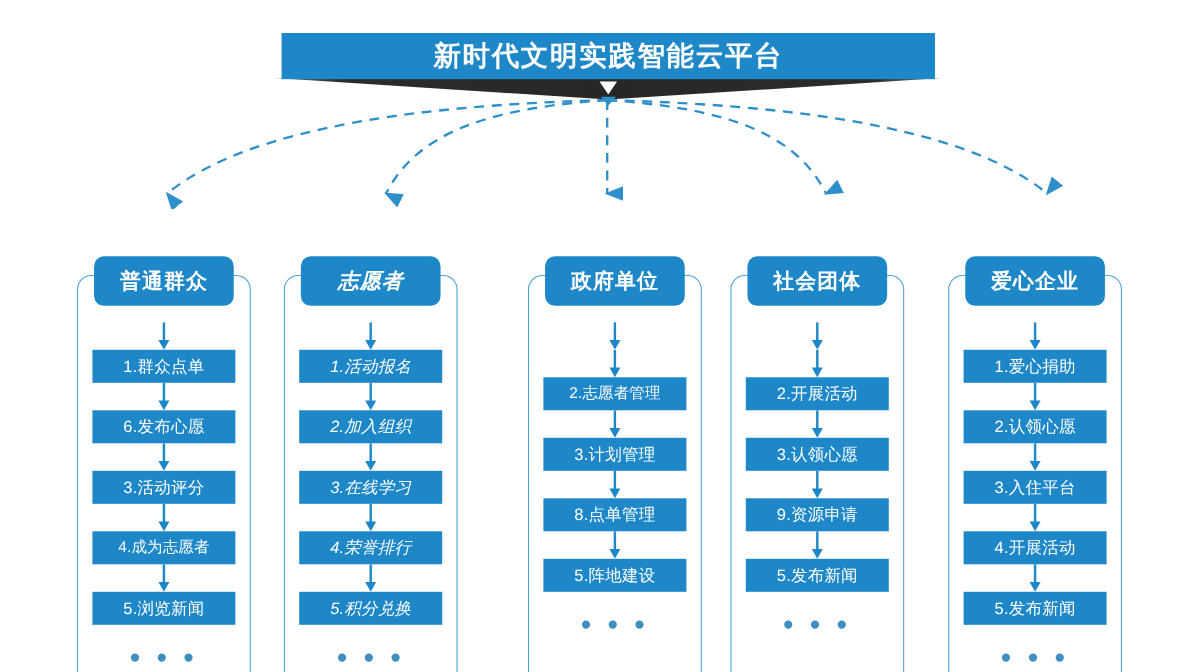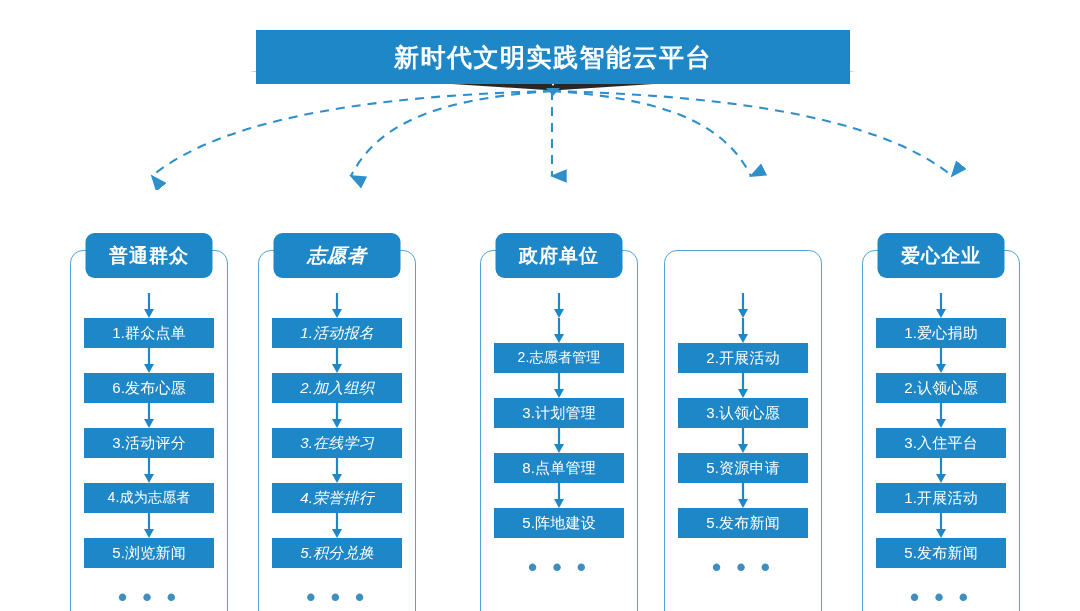--- a/index.html
+++ b/index.html
@@ -27,21 +27,21 @@
     height: 190px;
     pointer-events: none;
   }
   #banner-svg { display: block; }
 
   #title-bar {
     position: absolute;
     left: 256px;
     top: 30px;
     width: 594px;
-    height: 54px;
+    height: 42px;
     background: #1e87c8;
     display: flex;
     align-items: center;
     justify-content: center;
   }
   #title-text {
     color: #ffffff;
     font-size: 25px;
     font-weight: bold;
     letter-spacing: 1.5px;
@@ -262,40 +262,41 @@
         <svg class="arrow-down" viewBox="0 0 14 25">
             <line x1="7" y1="0" x2="7" y2="17" stroke="#1e87c8" stroke-width="2.2"></line>
             <path d="M2,16 L12,16 L7,25 Z" fill="#1e87c8"></path>
           </svg>
         <div class="item">5.阵地建设</div>
         <div class="ellipsis">• • •</div>
       </div>
     </div>
 
     <div class="column" style="left:664px;">
+      <div class="col-head">社会团体</div>
       <div class="col-body">
         <svg class="arrow-down" viewBox="0 0 14 25">
             <line x1="7" y1="0" x2="7" y2="17" stroke="#1e87c8" stroke-width="2.2"></line>
             <path d="M2,16 L12,16 L7,25 Z" fill="#1e87c8"></path>
           </svg>
         <svg class="arrow-down" viewBox="0 0 14 25">
             <line x1="7" y1="0" x2="7" y2="17" stroke="#1e87c8" stroke-width="2.2"></line>
             <path d="M2,16 L12,16 L7,25 Z" fill="#1e87c8"></path>
           </svg>
         <div class="item">2.开展活动</div>
         <svg class="arrow-down" viewBox="0 0 14 25">
             <line x1="7" y1="0" x2="7" y2="17" stroke="#1e87c8" stroke-width="2.2"></line>
             <path d="M2,16 L12,16 L7,25 Z" fill="#1e87c8"></path>
           </svg>
         <div class="item">3.认领心愿</div>
         <svg class="arrow-down" viewBox="0 0 14 25">
             <line x1="7" y1="0" x2="7" y2="17" stroke="#1e87c8" stroke-width="2.2"></line>
             <path d="M2,16 L12,16 L7,25 Z" fill="#1e87c8"></path>
           </svg>
-        <div class="item">5.资源申请</div>
+        <div class="item">9.资源申请</div>
         <svg class="arrow-down" viewBox="0 0 14 25">
             <line x1="7" y1="0" x2="7" y2="17" stroke="#1e87c8" stroke-width="2.2"></line>
             <path d="M2,16 L12,16 L7,25 Z" fill="#1e87c8"></path>
           </svg>
         <div class="item">5.发布新闻</div>
         <div class="ellipsis">• • •</div>
       </div>
     </div>
 
     <div class="column" style="left:862px;">
@@ -313,21 +314,21 @@
         <div class="item">2.认领心愿</div>
         <svg class="arrow-down" viewBox="0 0 14 25">
             <line x1="7" y1="0" x2="7" y2="17" stroke="#1e87c8" stroke-width="2.2"></line>
             <path d="M2,16 L12,16 L7,25 Z" fill="#1e87c8"></path>
           </svg>
         <div class="item">3.入住平台</div>
         <svg class="arrow-down" viewBox="0 0 14 25">
             <line x1="7" y1="0" x2="7" y2="17" stroke="#1e87c8" stroke-width="2.2"></line>
             <path d="M2,16 L12,16 L7,25 Z" fill="#1e87c8"></path>
           </svg>
-        <div class="item">1.开展活动</div>
+        <div class="item">4.开展活动</div>
         <svg class="arrow-down" viewBox="0 0 14 25">
             <line x1="7" y1="0" x2="7" y2="17" stroke="#1e87c8" stroke-width="2.2"></line>
             <path d="M2,16 L12,16 L7,25 Z" fill="#1e87c8"></path>
           </svg>
         <div class="item">5.发布新闻</div>
         <div class="ellipsis">• • •</div>
       </div>
     </div>
 
   </div>

